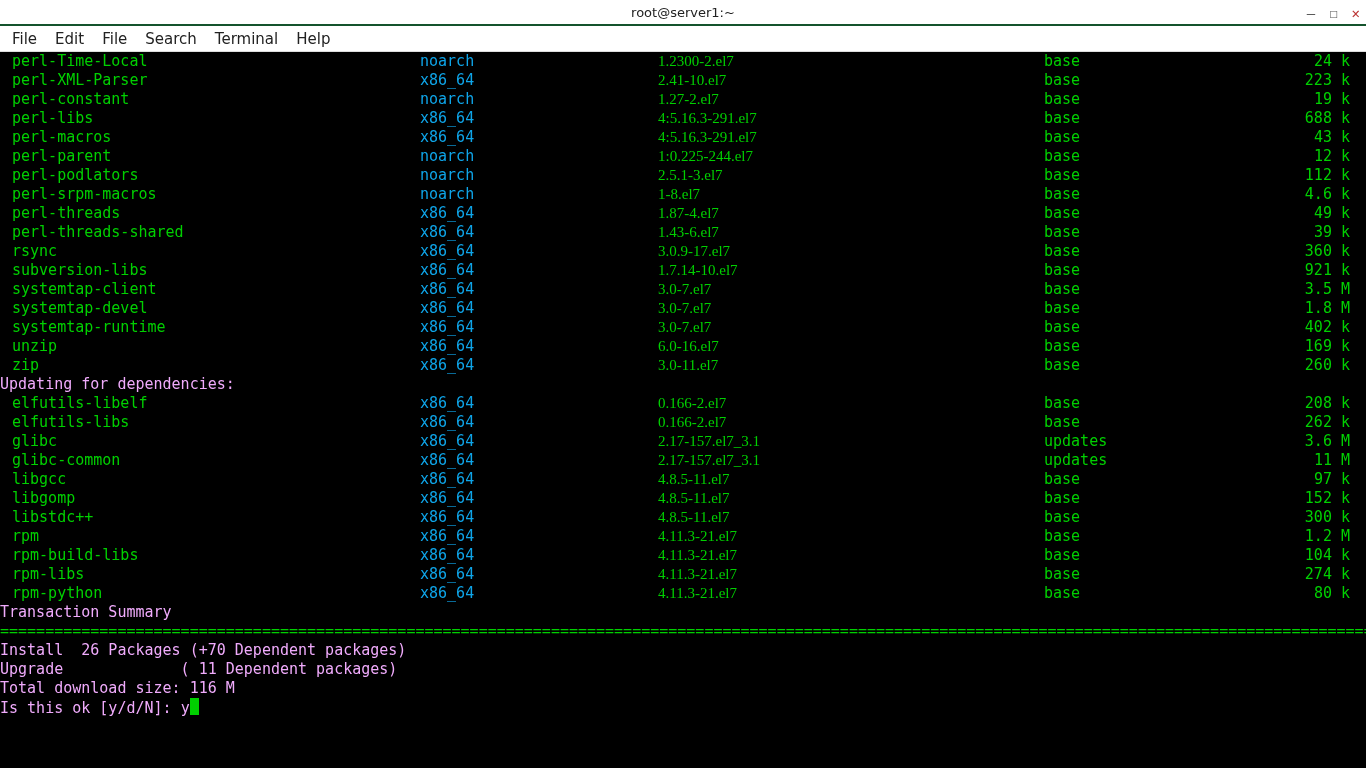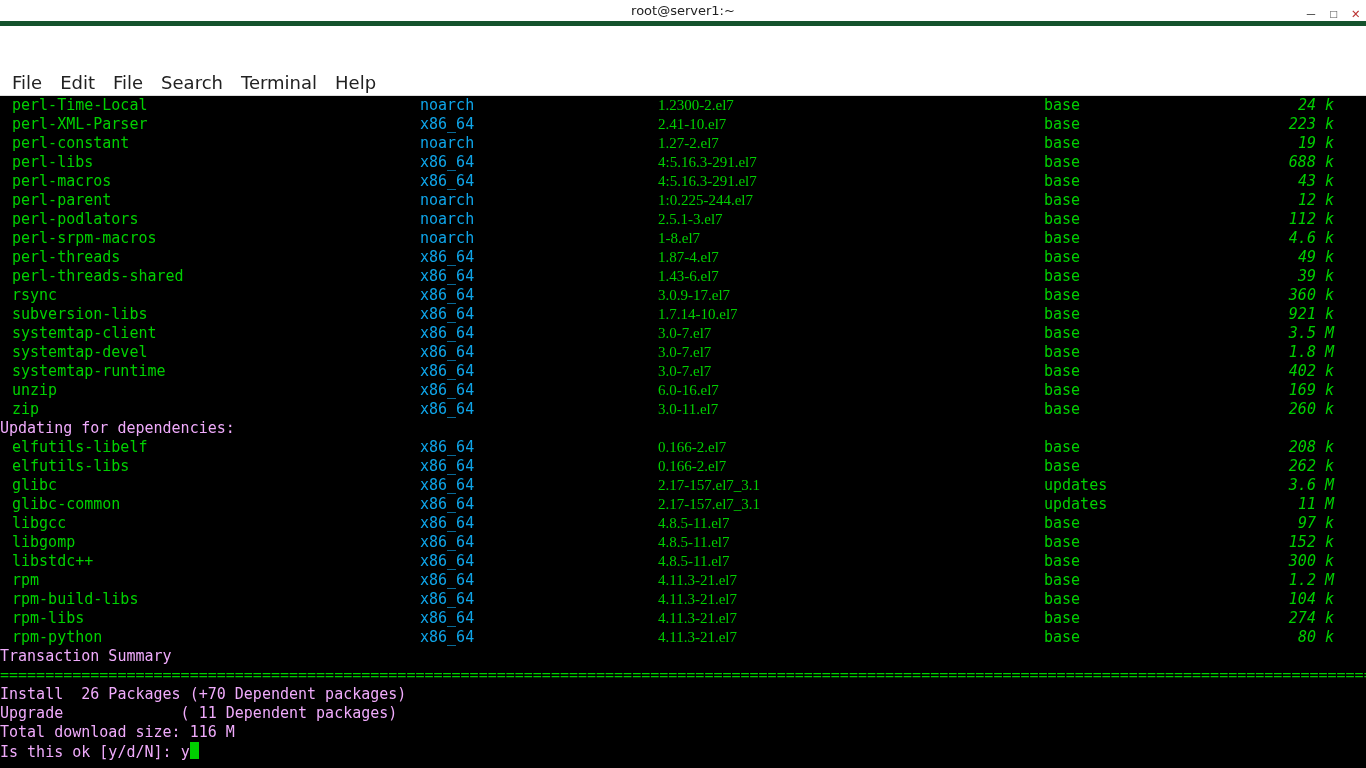--- a/index.html
+++ b/index.html
@@ -1,40 +1,40 @@
 <!DOCTYPE html>
 <html><head>
 <meta charset="utf-8">
 <style>
   * { margin: 0; padding: 0; box-sizing: border-box; }
   html, body { width: 1366px; height: 768px; overflow: hidden; font-family: "DejaVu Sans", sans-serif; background: #fff; }
   .titlebar {
     height: 26px; background: #fff; display: flex; align-items: center; justify-content: center;
-    position: relative; border-bottom: 5px solid #14532d;
+    position: relative; border-bottom: 2px solid #14532d;
   }
   .titlebar .title { font-size: 13px; color: #222; }
   .window-controls { position: absolute; right: 6px; top: 0; height: 26px; display: flex; align-items: center; gap: 14px; }
   .window-controls span { font-size: 14px; color: #555; font-family: "DejaVu Sans Mono", monospace; line-height: 1; }
   .window-controls .close { color: #b33; font-weight: bold; }
   .menubar {
     height: 26px; background: #fff; display: flex; align-items: center; gap: 18px; padding: 0 12px;
-    border-bottom: 1px solid #ddd; font-size: 18px; color: #222; margin-top: 44px;
+    border-bottom: 1px solid #ddd; font-size: 15px; color: #222;
   }
   .menubar span { cursor: default; }
   .terminal {
     background: #000; color: #00c800; width: 1366px; height: 716px;
     font-family: "DejaVu Sans Mono", "Courier New", monospace; font-size: 15px;
     line-height: 19px; padding: 0; white-space: pre; overflow: hidden;
   }
   .row { display: flex; }
   .c-name { width: 420px; padding-left: 12px; color: #00d000; }
   .c-arch { width: 238px; color: #0ea5e9; }
   .c-ver  { width: 386px; color: #00d000; font-family: Liberation Serif, serif; }
   .c-repo { width: 232px; color: #00d000; }
-  .c-size { flex: 1; text-align: right; padding-right: 32px; color: #00d000; font-style: italic; }
+  .c-size { flex: 1; text-align: right; padding-right: 16px; color: #00d000; }
   .plain { padding-left: 0; color: #f0abfc; }
   .rule  { color: #00d000; letter-spacing: 0; overflow: hidden; }
   .cursor {
     display: inline-block; width: 9px; height: 17px; background: #00d000;
     vertical-align: -2px;
   }
 </style>
 </head>
 <body>
 

